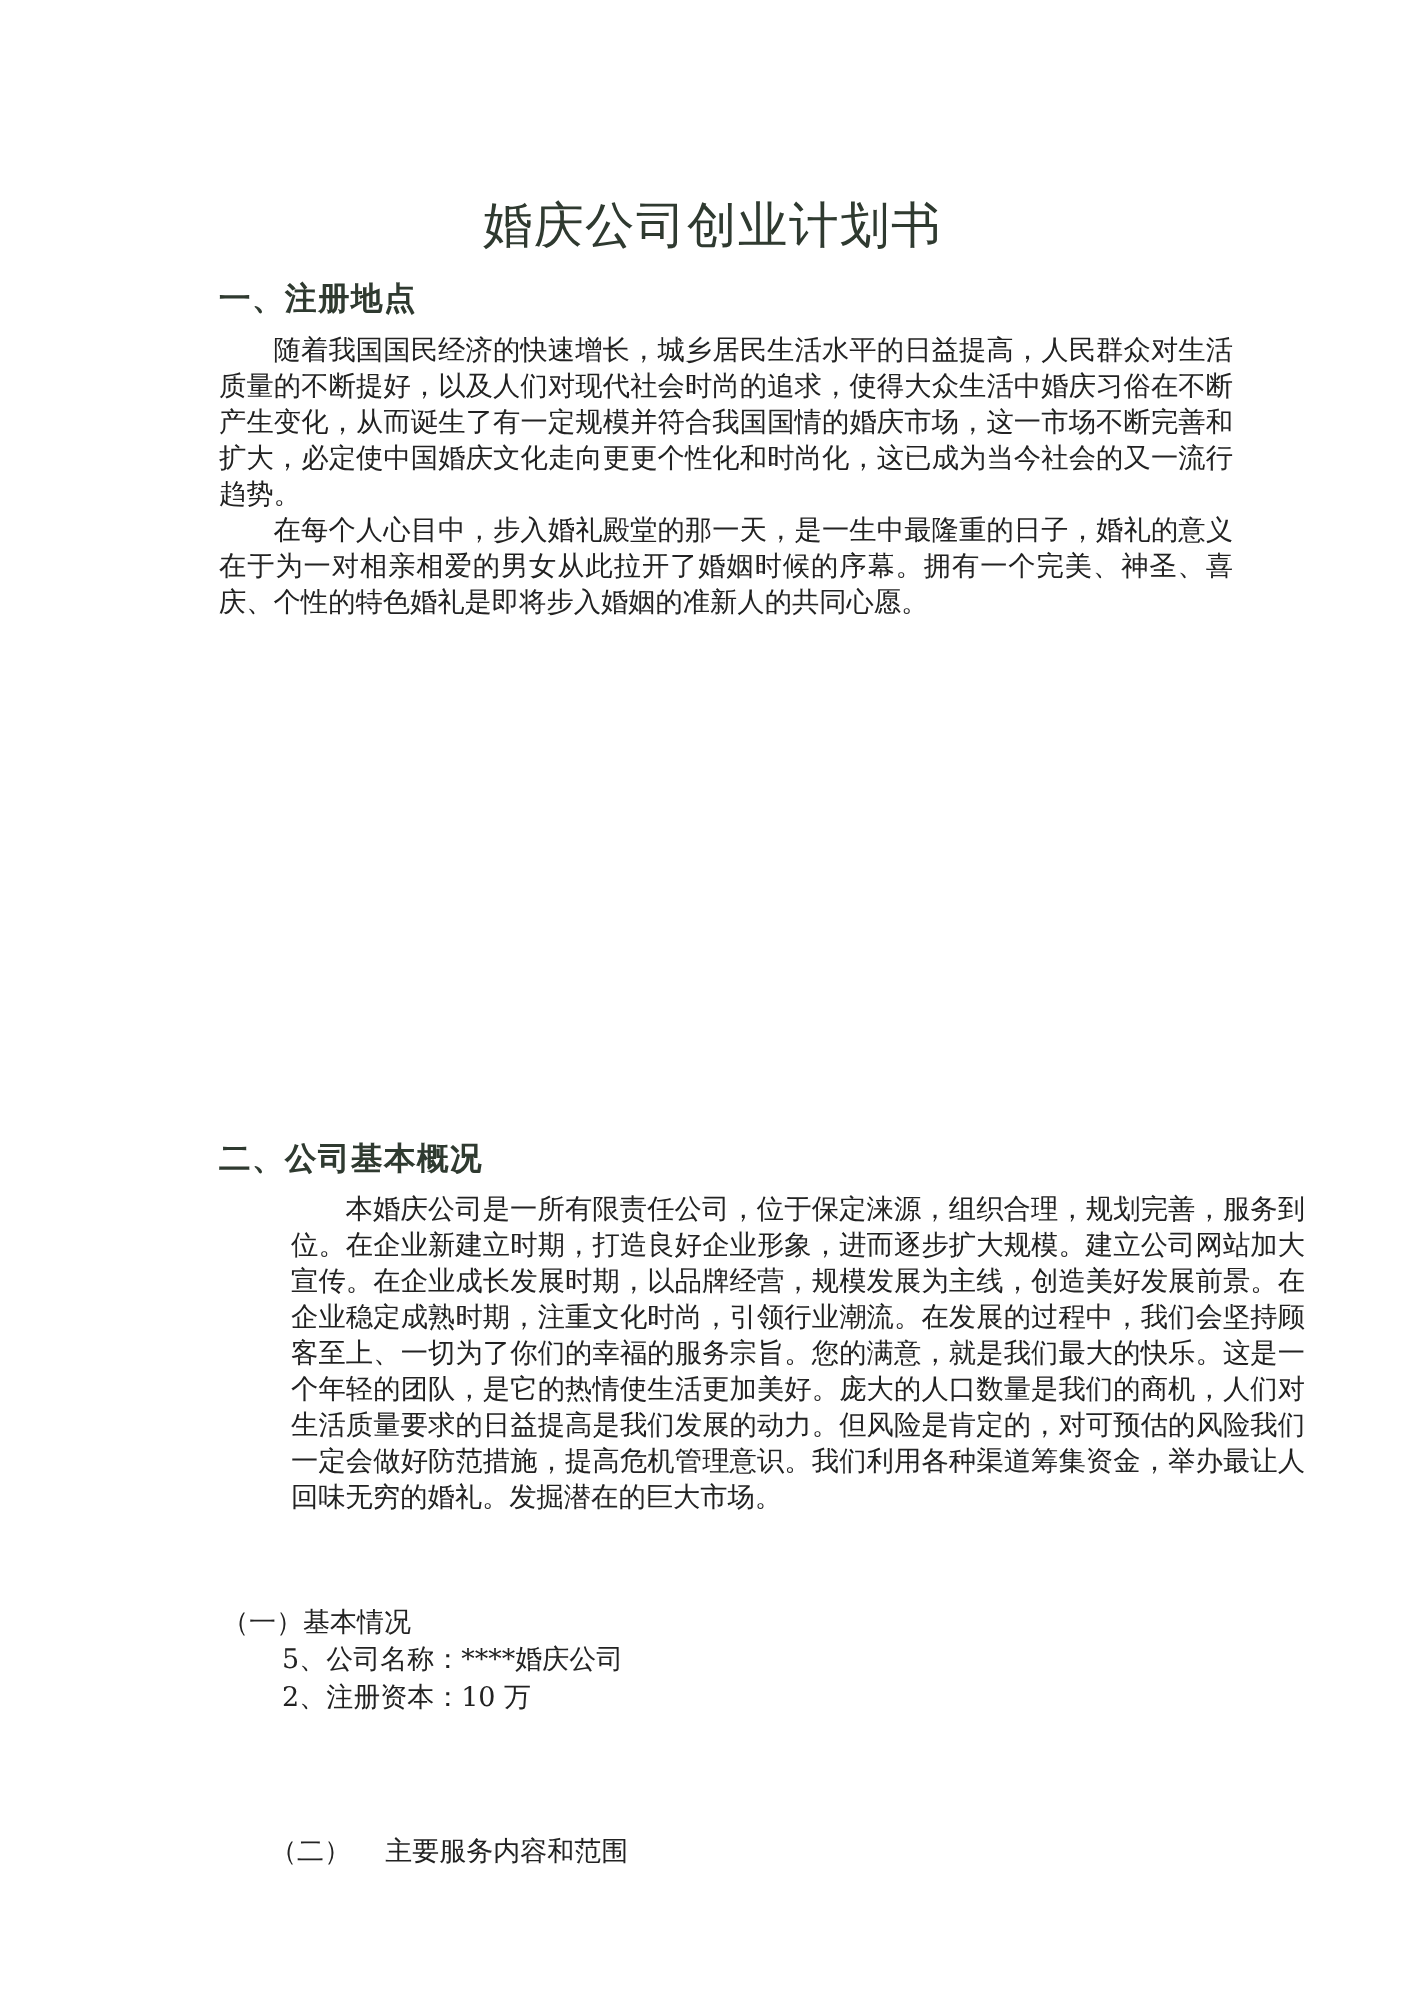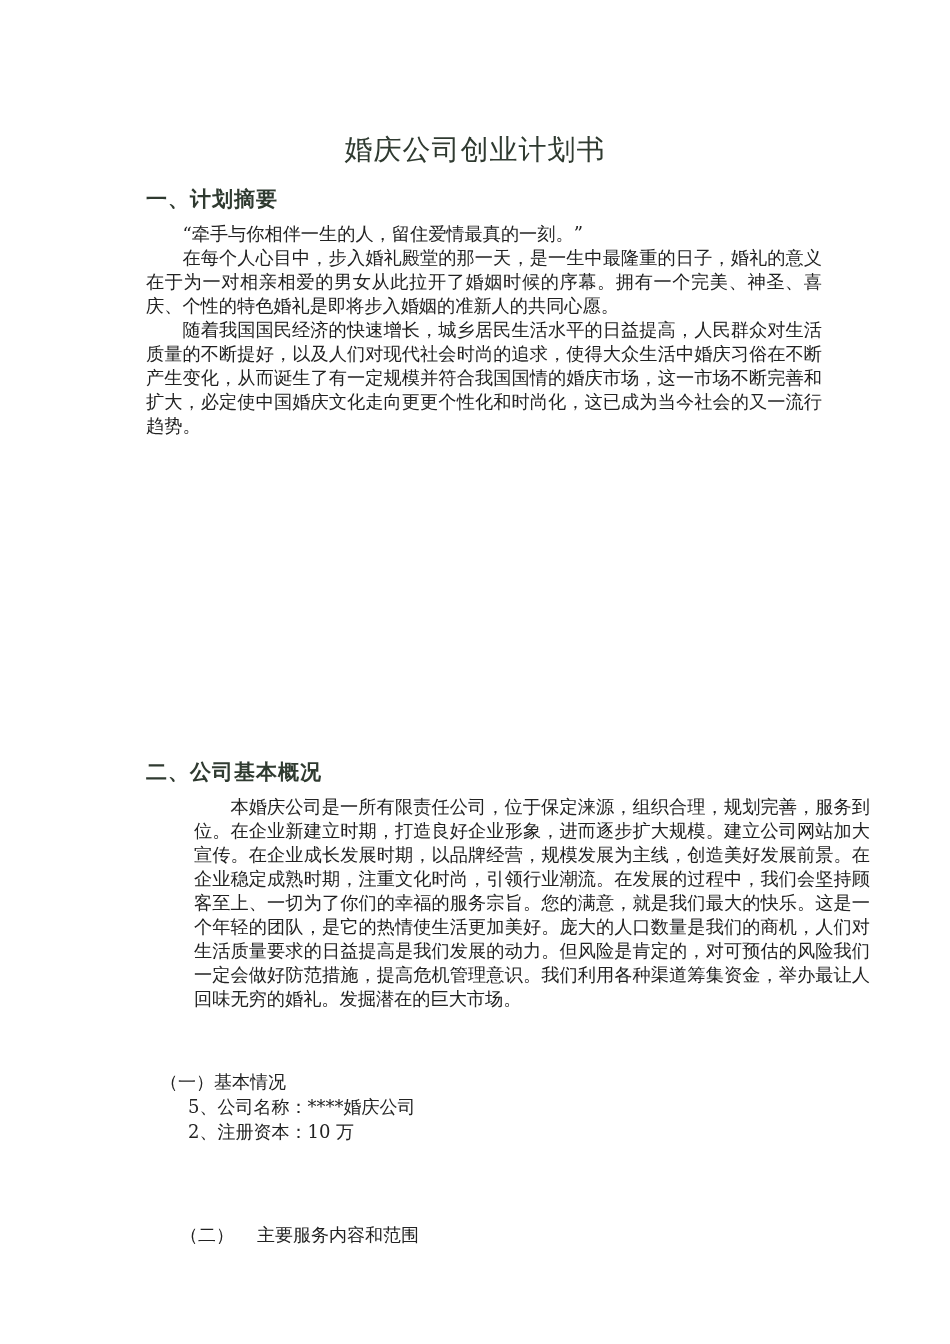--- a/index.html
+++ b/index.html
@@ -1,45 +1,44 @@
 <!DOCTYPE html>
 <html><head>
 <meta charset="utf-8">
 <style>
   html, body { margin:0; padding:0; background:#ffffff; }
   body { width:950px; height:1344px; position:relative; overflow:hidden;
          font-family:"DejaVu Serif","Liberation Serif",serif; color:#222222; }
   .page { position:absolute; left:0; top:0; width:950px; height:1344px; }
   .title { position:absolute; left:0; width:950px; top:128px; text-align:center;
-           font-family:"DejaVu Sans","Liberation Sans",sans-serif; font-size:28px;
+           font-family:"DejaVu Sans","Liberation Sans",sans-serif; font-size:33px;
            color:#2f3a30; letter-spacing:1px; line-height:44px; }
   .h2 { position:absolute; left:146px; font-family:"DejaVu Sans","Liberation Sans",sans-serif;
         font-size:21px; font-weight:bold; color:#2f3a30; line-height:30px; letter-spacing:1px; }
   .para { position:absolute; left:146px; width:676px; font-size:18.2px; line-height:24px;
           color:#222; text-align:justify; }
   .para p { margin:0; text-indent:2em; }
   .line { position:absolute; font-size:18px; line-height:24px; color:#222; white-space:pre; }
 </style>
 </head>
 <body>
 
 <div class="page">
   <div class="title">婚庆公司创业计划书</div>
 
-  <div class="h2" style="top:184px;">一、计划摘要</div>
+  <div class="h2" style="top:184px;">一、注册地点</div>
 
   <div class="para" style="top:222px;">
-    <p style="margin-left:0;">“牵手与你相伴一生的人，留住爱情最真的一刻。”</p>
+    <p>随着我国国民经济的快速增长，城乡居民生活水平的日益提高，人民群众对生活质量的不断提好，以及人们对现代社会时尚的追求，使得大众生活中婚庆习俗在不断产生变化，从而诞生了有一定规模并符合我国国情的婚庆市场，这一市场不断完善和扩大，必定使中国婚庆文化走向更更个性化和时尚化，这已成为当今社会的又一流行趋势。</p>
     <p>在每个人心目中，步入婚礼殿堂的那一天，是一生中最隆重的日子，婚礼的意义在于为一对相亲相爱的男女从此拉开了婚姻时候的序幕。拥有一个完美、神圣、喜庆、个性的特色婚礼是即将步入婚姻的准新人的共同心愿。</p>
-    <p>随着我国国民经济的快速增长，城乡居民生活水平的日益提高，人民群众对生活质量的不断提好，以及人们对现代社会时尚的追求，使得大众生活中婚庆习俗在不断产生变化，从而诞生了有一定规模并符合我国国情的婚庆市场，这一市场不断完善和扩大，必定使中国婚庆文化走向更更个性化和时尚化，这已成为当今社会的又一流行趋势。</p>
   </div>
 
   <div class="h2" style="top:757px;">二、公司基本概况</div>
 
   <div class="para" style="top:795px;margin-left:48px;">
     <p>本婚庆公司是一所有限责任公司，位于保定涞源，组织合理，规划完善，服务到位。在企业新建立时期，打造良好企业形象，进而逐步扩大规模。建立公司网站加大宣传。在企业成长发展时期，以品牌经营，规模发展为主线，创造美好发展前景。在企业稳定成熟时期，注重文化时尚，引领行业潮流。在发展的过程中，我们会坚持顾客至上、一切为了你们的幸福的服务宗旨。您的满意，就是我们最大的快乐。这是一个年轻的团队，是它的热情使生活更加美好。庞大的人口数量是我们的商机，人们对生活质量要求的日益提高是我们发展的动力。但风险是肯定的，对可预估的风险我们一定会做好防范措施，提高危机管理意识。我们利用各种渠道筹集资金，举办最让人回味无穷的婚礼。发掘潜在的巨大市场。</p>
   </div>
 
-  <div class="line" style="left:160px; top:1070px;">（一）基本情况</div>
+  <div class="line" style="left:148px; top:1070px;">（一）基本情况</div>
   <div class="line" style="left:188px; top:1095px;">5、公司名称：****婚庆公司</div>
   <div class="line" style="left:188px; top:1120px;">2、注册资本：10 万</div>
   <div class="line" style="left:148px; top:1223px;margin-left:32px;">（二）    主要服务内容和范围</div>
 </div>
 
 </body></html>

